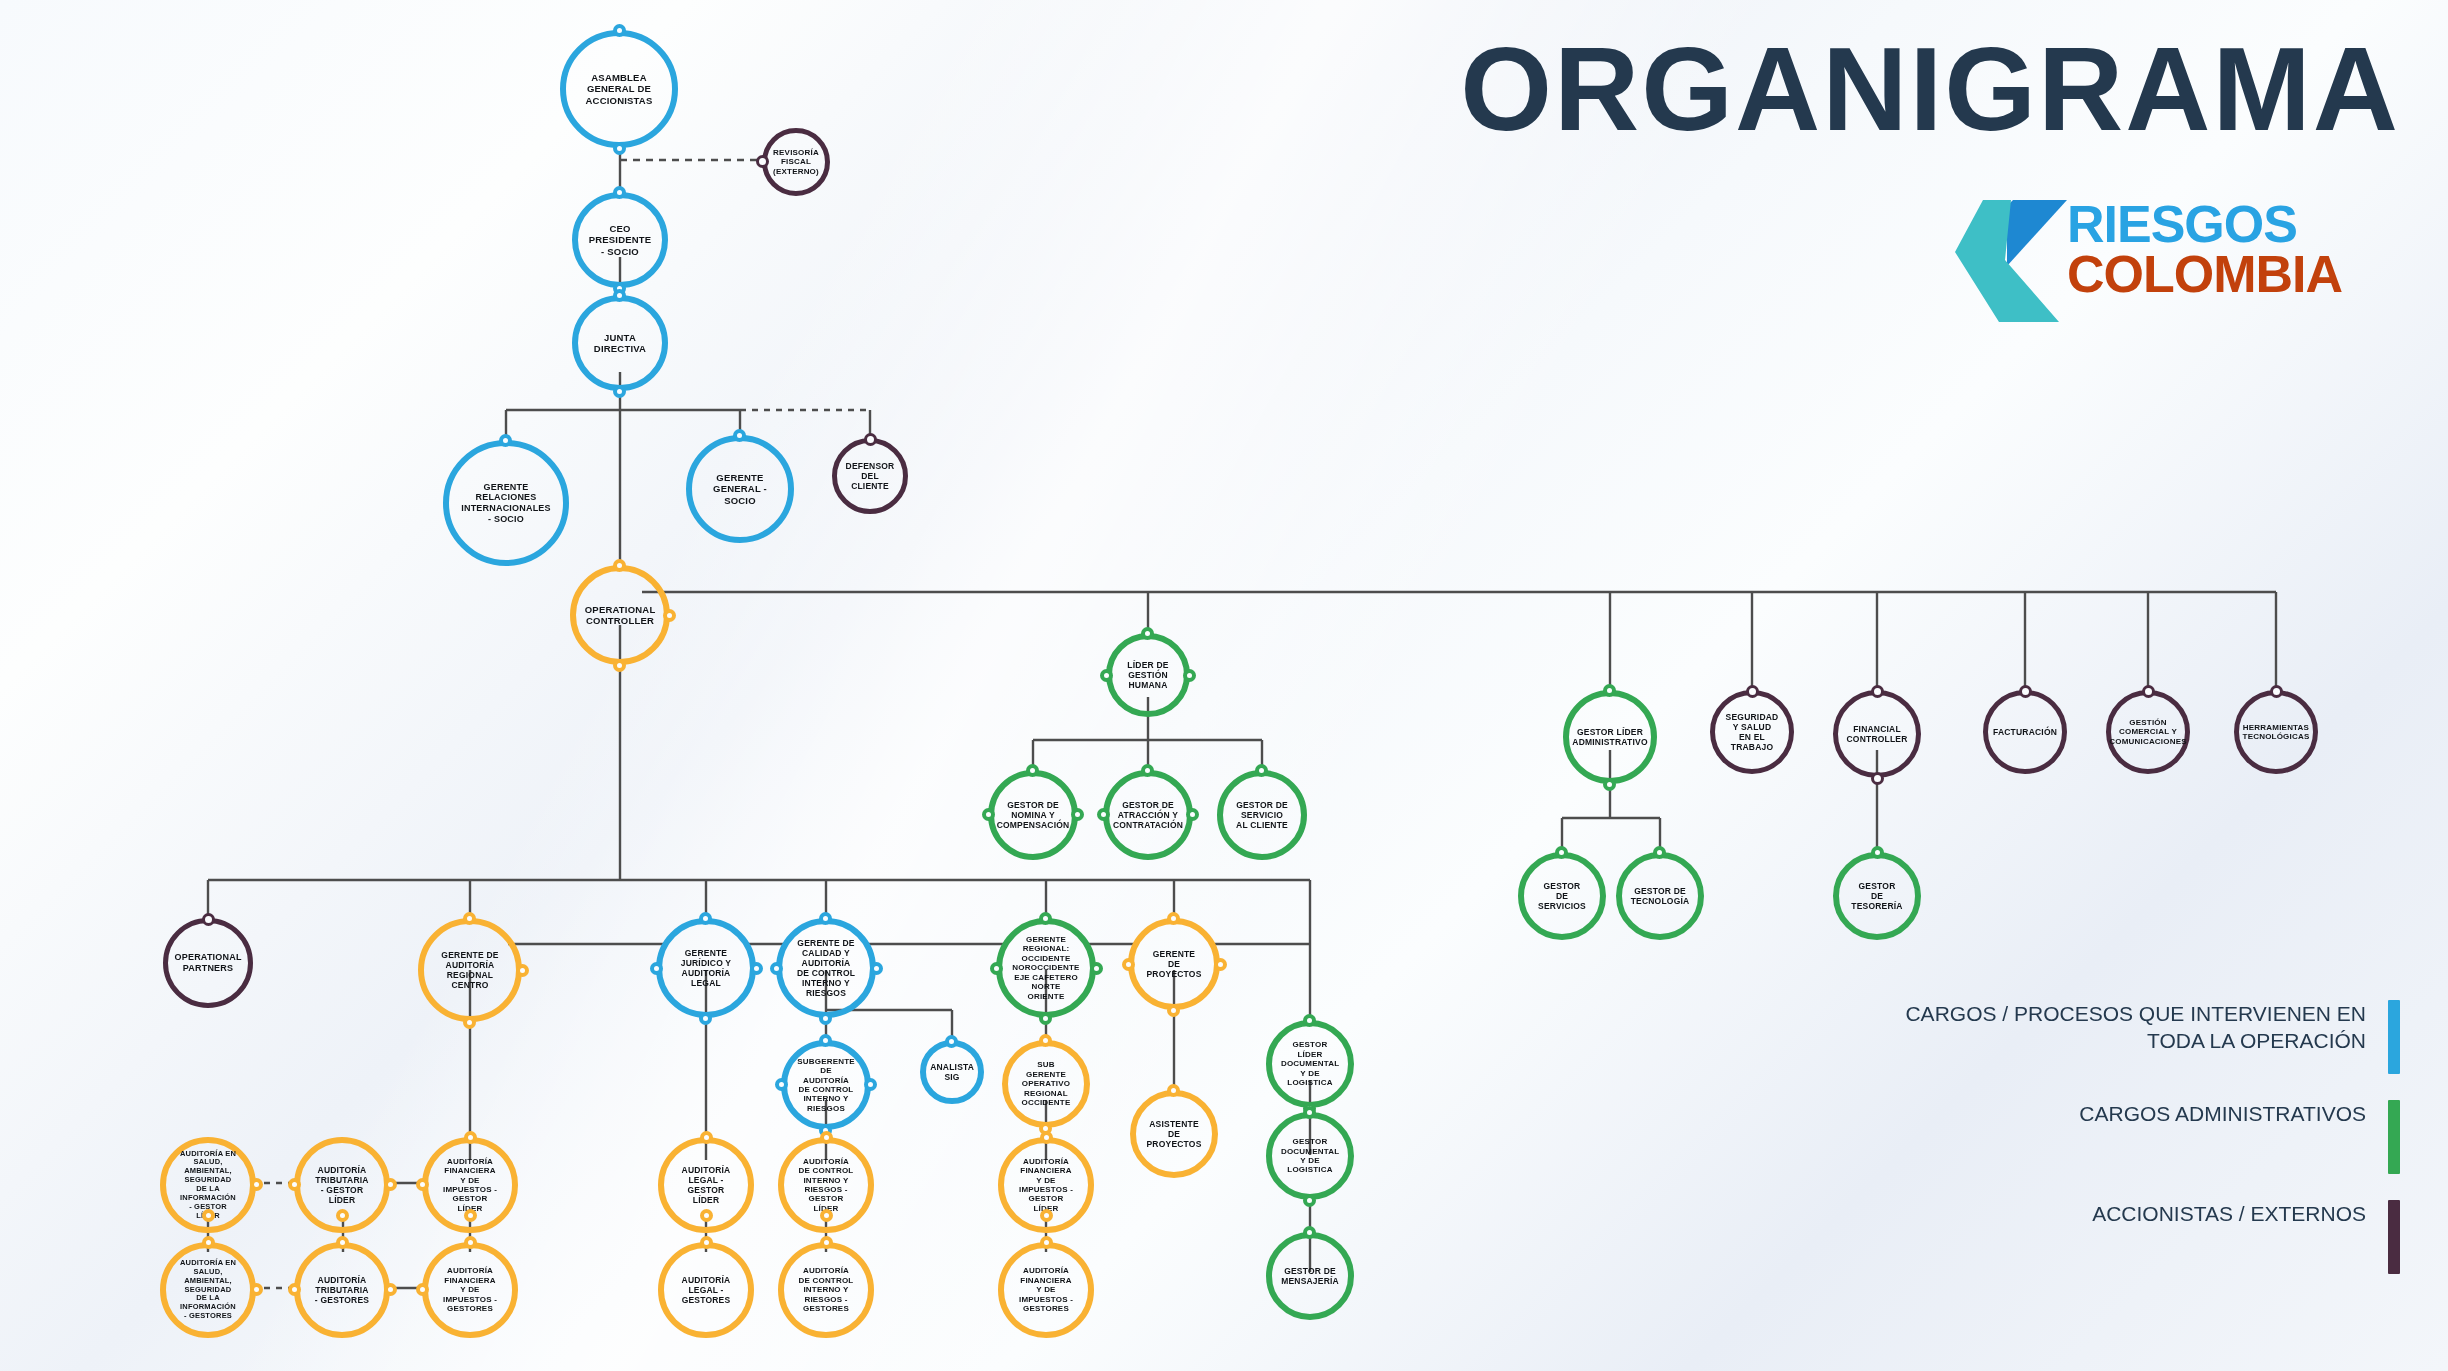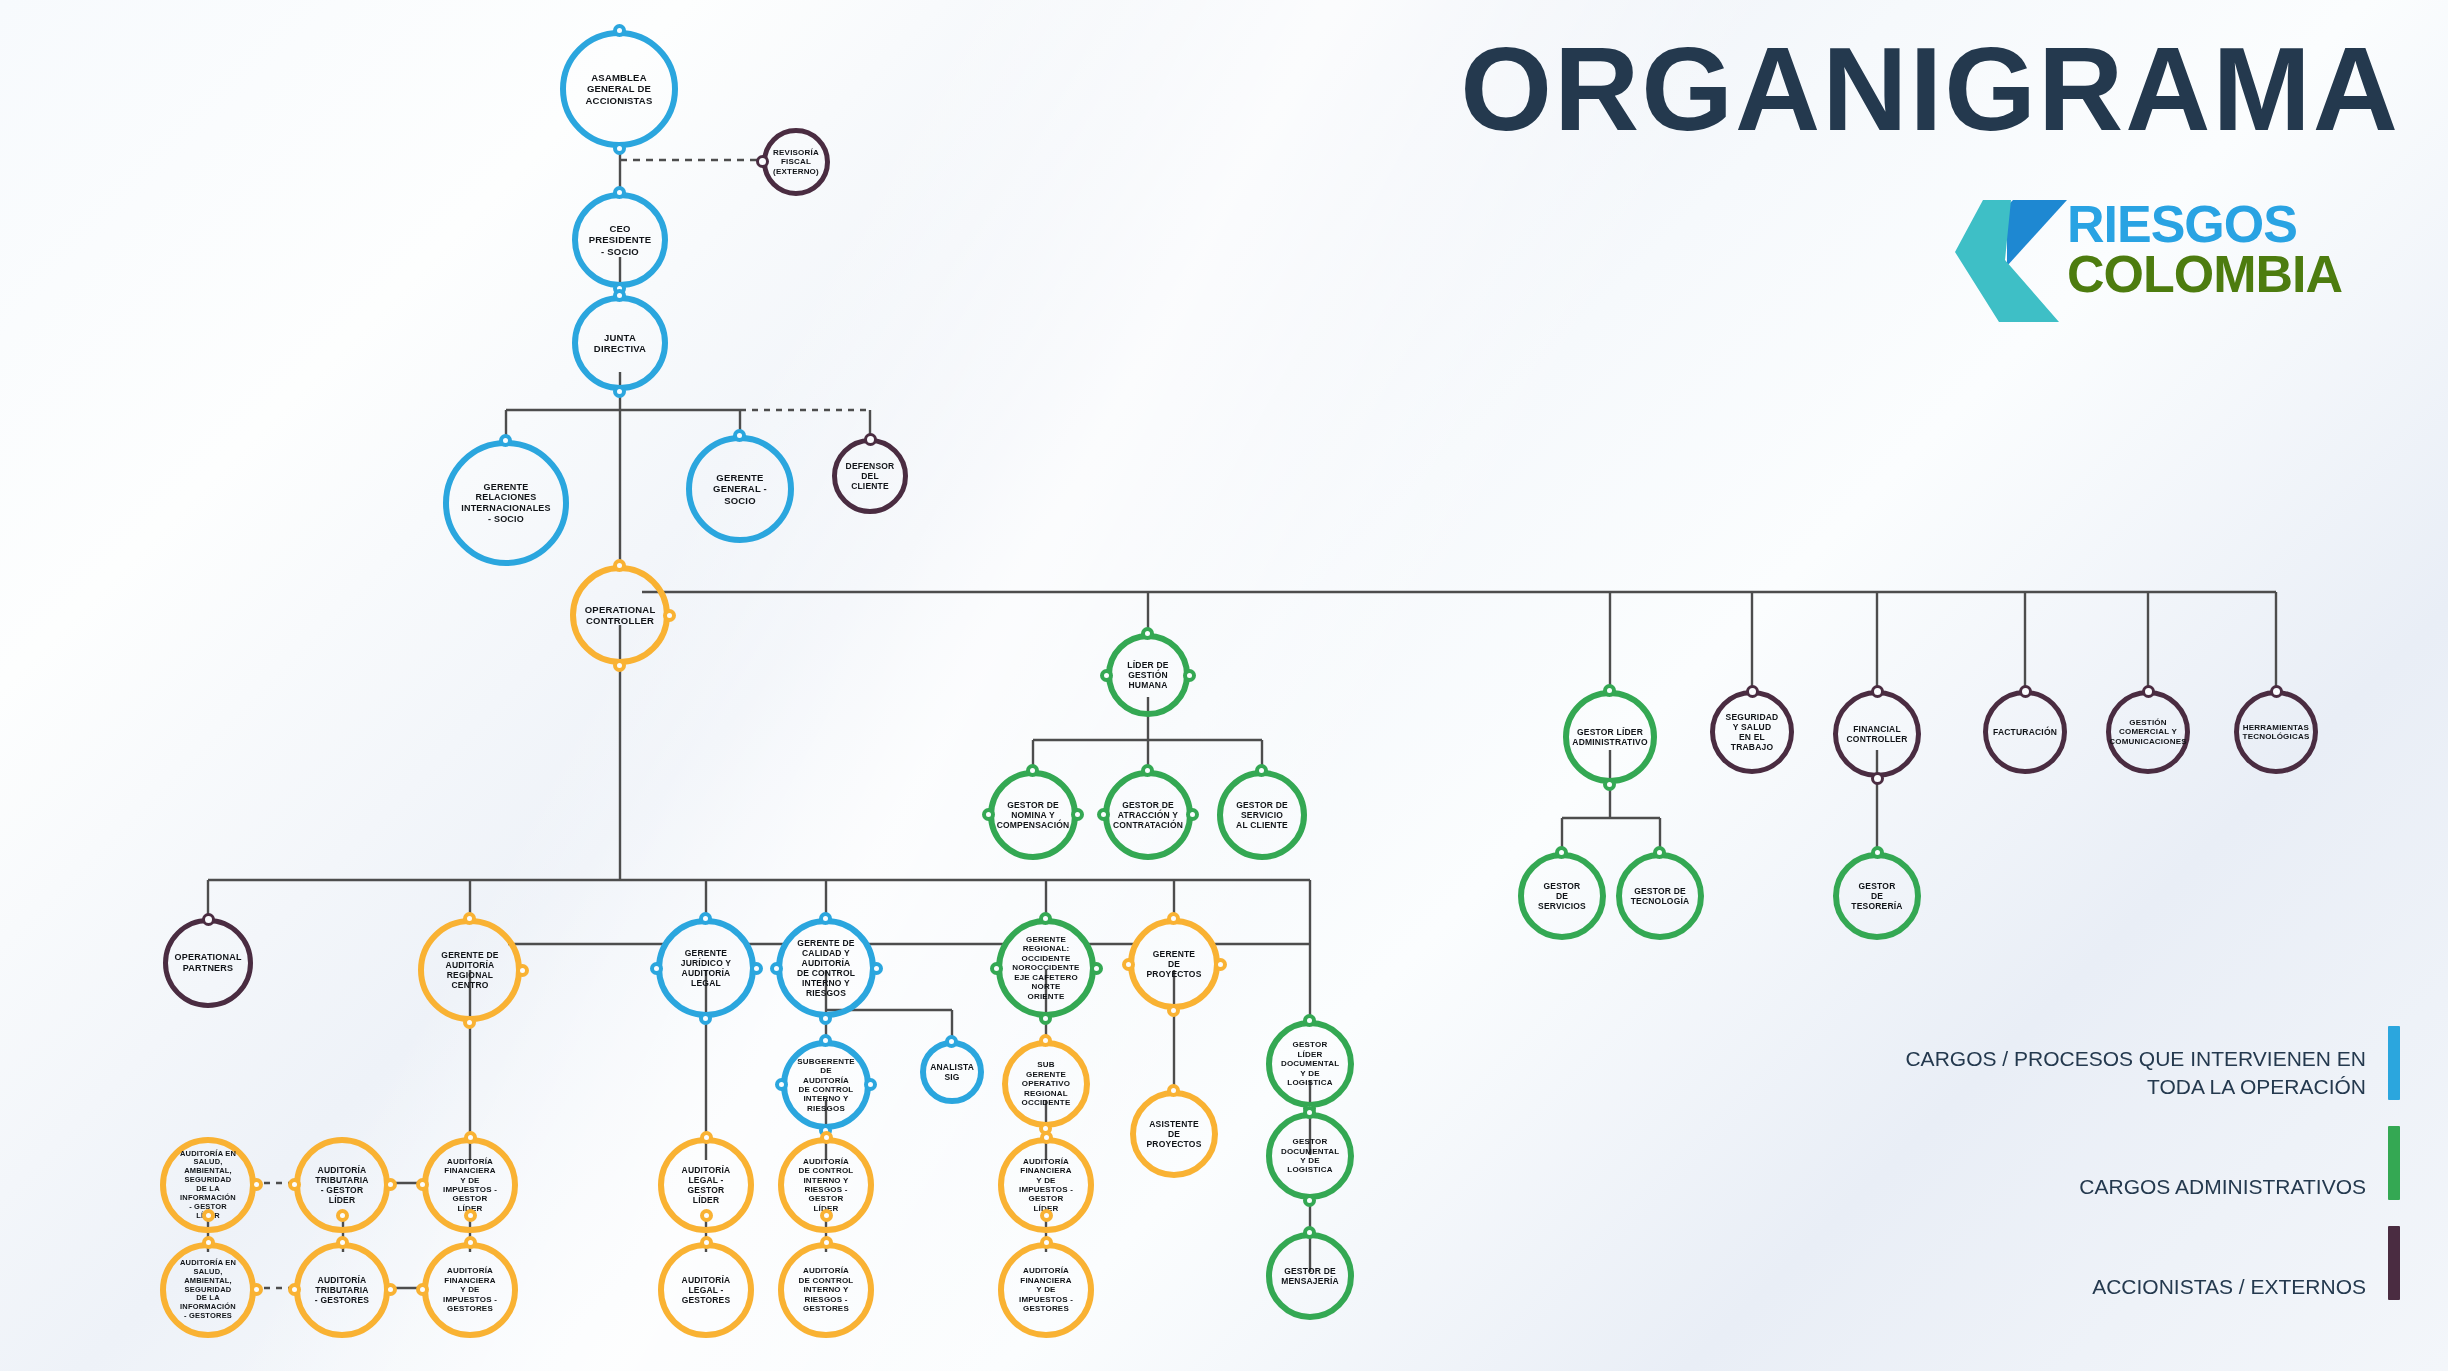--- a/index.html
+++ b/index.html
@@ -46,25 +46,25 @@
 
   
   #title{
     position:absolute;left:1290px;top:30px;width:1110px;
     text-align:right;font-size:118px;font-weight:bold;
     color:#24394e;letter-spacing:2px;line-height:1;
   }
   #logo{position:absolute;left:1955px;top:196px;width:400px;height:130px;}
   #logo .ktext{position:absolute;left:112px;top:4px;line-height:.96;}
   #logo .kr{font-size:52px;font-weight:bold;color:#29a3e3;letter-spacing:-1px;}
-  #logo .co{font-size:52px;font-weight:bold;color:#4d7c0f;letter-spacing:-1px;}
+  #logo .co{font-size:52px;font-weight:bold;color:#c2410c;letter-spacing:-1px;}
 
   
   #legend{position:absolute;left:1820px;top:1000px;width:580px;}
-  .lg-row{position:relative;height:100px;display:flex;align-items:flex-end;justify-content:flex-end;}
+  .lg-row{position:relative;height:100px;display:flex;align-items:flex-start;justify-content:flex-end;}
   .lg-txt{font-size:21px;color:#24394e;text-align:right;line-height:1.3;padding-right:22px;max-width:490px;}
   .lg-bar{width:12px;height:74px;border-radius:1px;}
 </style>
 </head>
 <body>
 
 <div id="bg"></div>
 
 <div id="stage">
 

